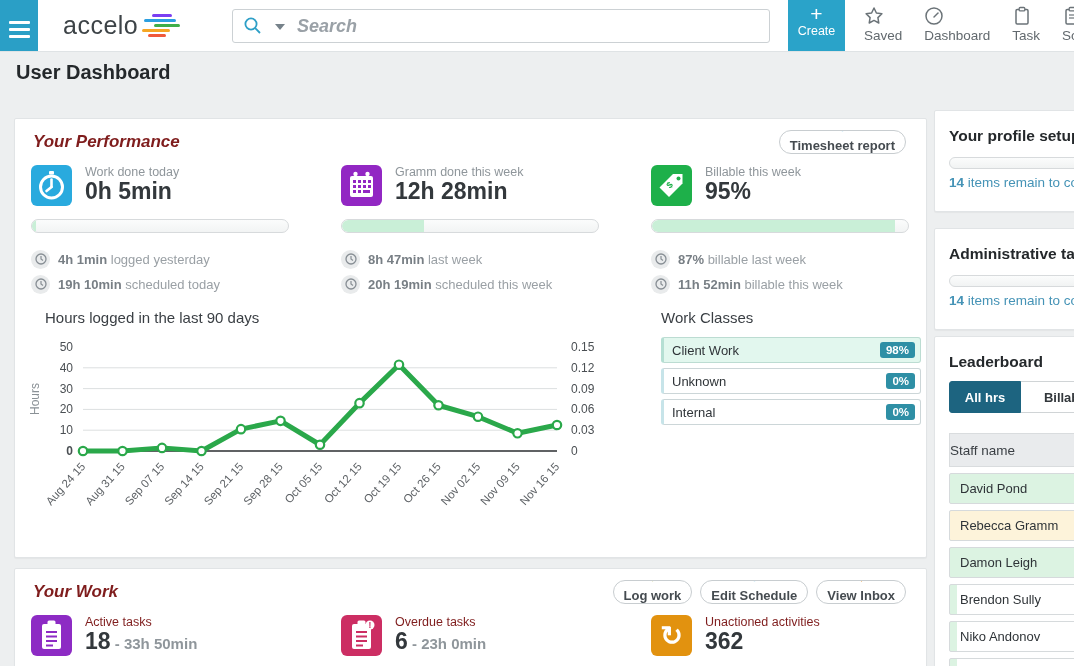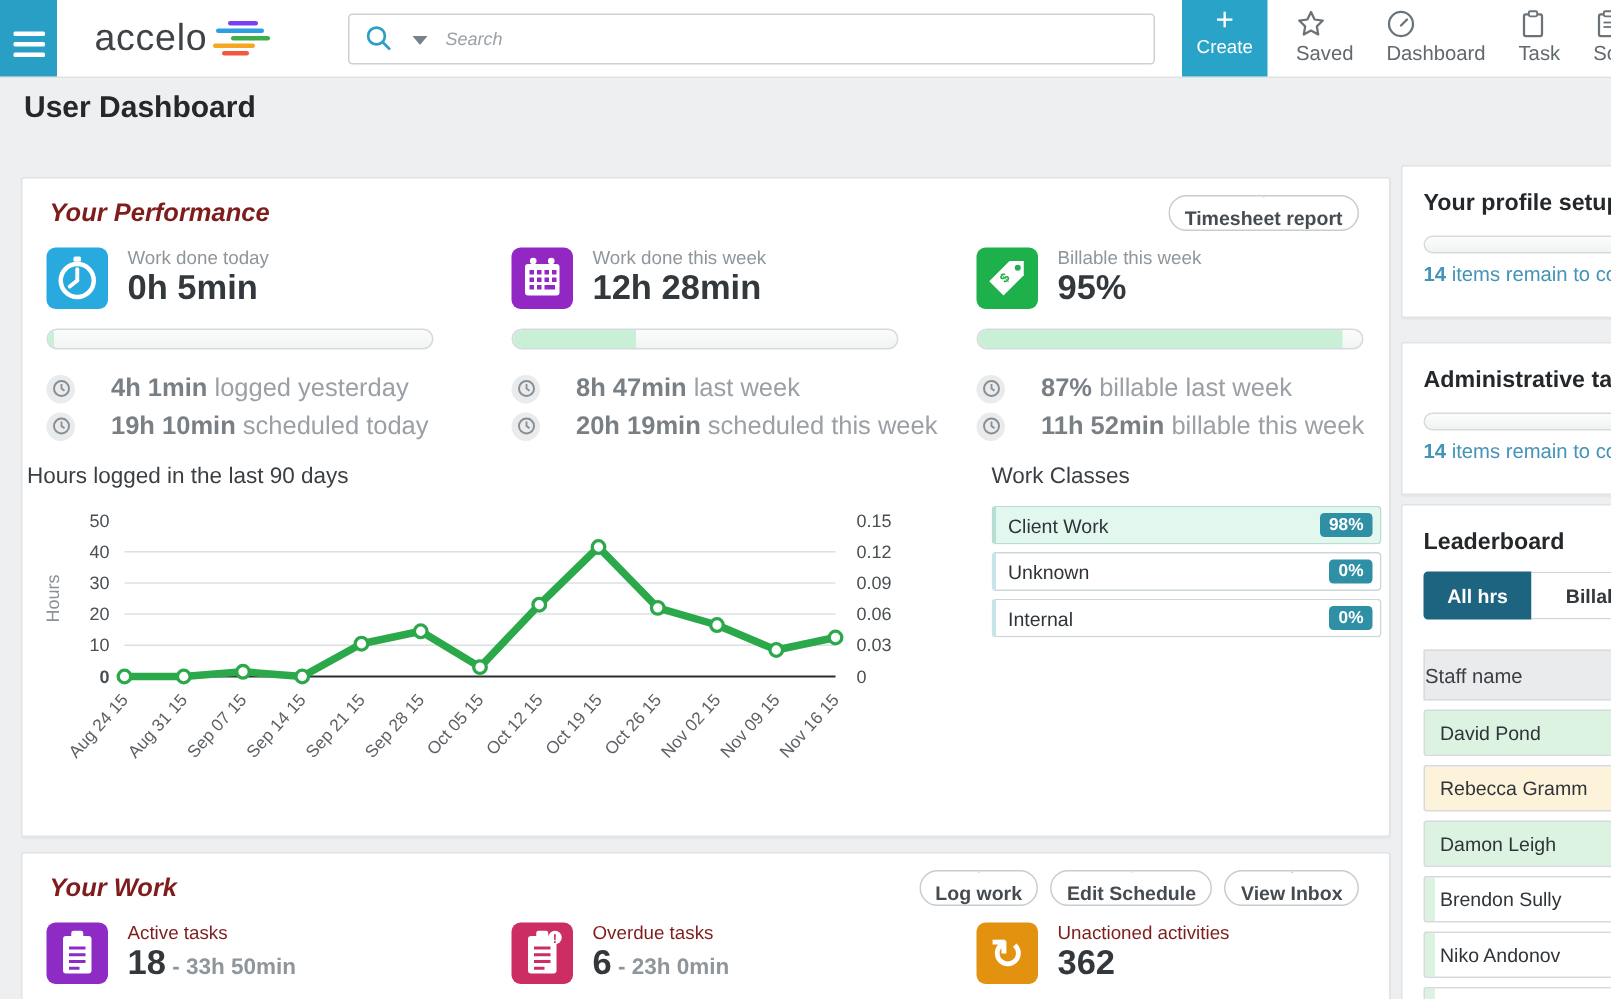--- a/index.html
+++ b/index.html
@@ -11,21 +11,21 @@
   .topbar{position:absolute;top:0;left:0;width:1074px;height:51px;background:#fff;border-bottom:1px solid #dfe3e5;z-index:5;}
   .hamburger{position:absolute;left:0;top:0;width:38px;height:51px;background:#2a9fc6;cursor:pointer;}
   .hamburger i{display:block;width:21px;height:3px;background:#fff;border-radius:1px;margin:4px 0;}
   .hamburger .bars{position:absolute;left:9px;top:17px;}
   .brand{position:absolute;left:63px;top:11px;font-size:25px;font-weight:400;color:#3d4347;letter-spacing:.5px;}
   .brandmark{position:absolute;left:138px;top:14px;width:42px;height:24px;}
   .brandmark span{position:absolute;height:3px;border-radius:2px;display:block;}
   .searchbox{position:absolute;left:232px;top:9px;width:536px;height:32px;border:1px solid #ccd1d4;border-radius:3px;background:#fff;}
   .searchbox .mag{position:absolute;left:10px;top:6px;}
   .searchbox .caret{position:absolute;left:42px;top:14px;width:0;height:0;border-left:5px solid transparent;border-right:5px solid transparent;border-top:6px solid #76828a;}
-  .searchbox input{position:absolute;left:62px;top:4px;width:440px;height:22px;border:0;outline:0;font-style:italic;font-size:12px;color:#4a5055;font-family:"Liberation Sans",sans-serif;}
+  .searchbox input{position:absolute;left:62px;top:4px;width:440px;height:22px;border:0;outline:0;font-style:italic;font-size:18px;color:#4a5055;font-family:"Liberation Sans",sans-serif;font-weight:bold;}
   .searchbox input::placeholder{color:#9aa1a7;}
   .create-btn{position:absolute;left:788px;top:0;width:57px;height:51px;background:#2aa3c9;color:#fff;text-align:center;cursor:pointer;}
   .create-btn .plus{font-size:21px;line-height:24px;font-weight:400;margin-top:2px;}
   .create-btn .lbl{font-size:12.5px;margin-top:-2px;}
   .nav-items{position:absolute;left:853px;top:0;height:51px;display:flex;}
   .nav-item{text-align:center;padding:6px 11px 0 11px;color:#62696e;cursor:pointer;}
   .nav-item .ni-icon{height:22px;}
   .nav-item .ni-label{font-size:13.5px;margin-top:0px;white-space:nowrap;}
   
   .page-title{position:absolute;left:16px;top:61px;font-size:20px;font-weight:700;color:#24282b;}
@@ -38,27 +38,27 @@
   #timesheet-btn{position:absolute;right:20px;top:11px;}
   .btn-row{position:absolute;right:20px;top:11px;display:flex;gap:8px;align-items:flex-end;}
   
   .metric{position:absolute;top:46px;width:280px;}
   .m0{left:16px;} .m1{left:326px;} .m2{left:636px;}
   .metric .micon{position:absolute;left:0;top:0;width:41px;height:41px;border-radius:6px;}
   .metric .mlabel{position:absolute;left:54px;top:0;font-size:12.5px;color:#8f969b;}
   .metric .mvalue{position:absolute;left:54px;top:13px;font-size:23px;font-weight:700;color:#33383c;}
   .pbar{position:absolute;left:0;top:54px;width:256px;height:12px;border:1px solid #d7dadc;border-radius:7px;background:linear-gradient(#fbfcfc,#f2f4f4);overflow:hidden;}
   .pbar .fill{height:100%;background:#c9efd7;border-radius:7px 0 0 7px;}
-  .note{position:absolute;left:0;height:20px;font-size:17px;color:#9aa0a5;display:flex;align-items:center;gap:24px;white-space:nowrap;}
+  .note{position:absolute;left:0;height:20px;font-size:13px;color:#9aa0a5;display:flex;align-items:center;gap:8px;white-space:nowrap;}
   .note .nicon{width:19px;height:19px;border-radius:50%;background:#e9ebec;display:flex;align-items:center;justify-content:center;flex:0 0 19px;}
   .note b{color:#787f85;}
   .n0{top:84px;} .n1{top:109px;}
   
   .panel-label{position:absolute;font-size:15px;color:#3a3f44;}
-  #chart-label{left:3px;top:190px;}
+  #chart-label{left:30px;top:190px;}
   #chart-wrap{position:absolute;left:10px;top:212px;width:620px;height:200px;}
   
   #wc-label{left:646px;top:190px;}
   .wc-rows{position:absolute;left:646px;top:218px;width:260px;}
   .wc-row{position:relative;height:24px;border:1px solid #ccd6d8;border-left:3px solid #c7e4e9;border-radius:3px;background:#fff;margin-bottom:5px;display:flex;align-items:center;}
   .wc-row.hl{background:#e2f7ee;border-color:#bcdcd2;border-left-color:#b5dfd3;}
   .wc-row .wc-name{font-size:13px;color:#2f3438;padding-left:8px;flex:1;}
   .wc-badge{margin-right:5px;background:#2e8fa5;color:#fff;font-size:11.5px;font-weight:700;padding:2px 6px;border-radius:3px;}
   
   .stat{position:absolute;top:46px;width:280px;}
@@ -221,21 +221,21 @@
             <rect x="12" y="20" width="3" height="3"></rect>
             <rect x="17" y="20" width="3" height="3"></rect>
             <rect x="22" y="20" width="3" height="3"></rect>
             <rect x="27" y="20" width="3" height="3"></rect>
             <rect x="12" y="25" width="3" height="3"></rect>
             <rect x="17" y="25" width="3" height="3"></rect>
             <rect x="22" y="25" width="7" height="3"></rect>
           </g>
         </svg>
     </div>
-    <div class="mlabel">Work done this week</div>
+    <div class="mlabel">Gramm done this week</div>
     <div class="mvalue">12h 28min</div>
     <div class="pbar">
         <div class="fill" style="width: 32%;"></div>
       </div>
     <div class="note n0">
       <span class="nicon">
           <svg width="12" height="12" viewBox="0 0 12 12">
             <circle cx="6" cy="6" r="5" fill="none" stroke="#878e94" stroke-width="1.3"></circle>
             <polyline points="6,3 6,6 8,7.5" fill="none" stroke="#878e94" stroke-width="1.2"></polyline>
           </svg>

